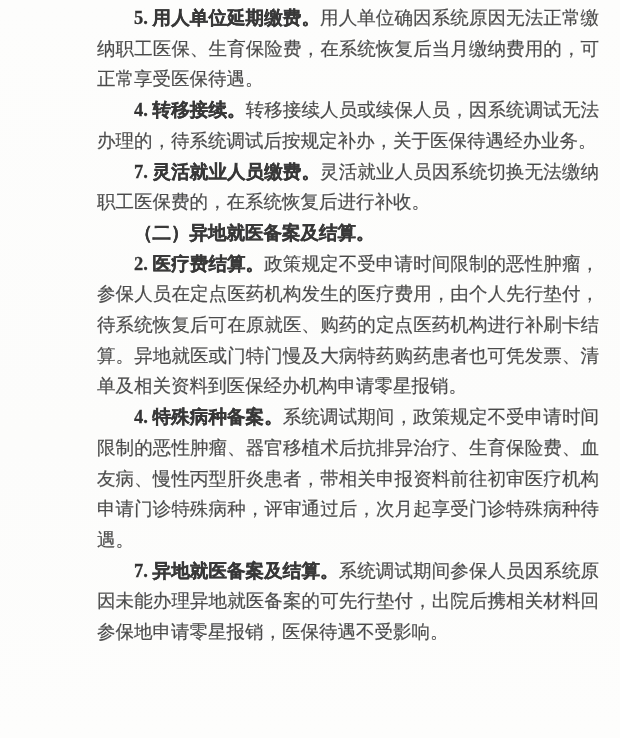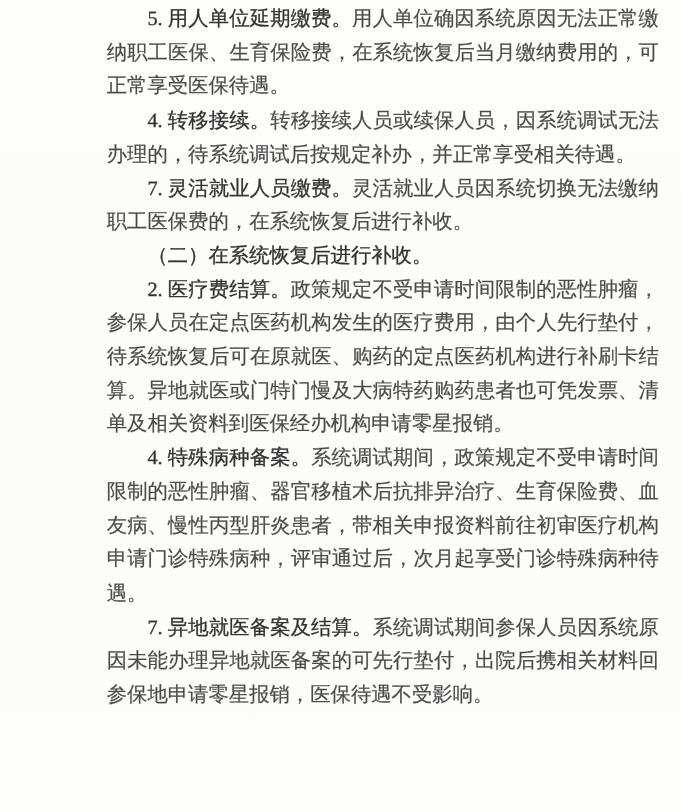--- a/index.html
+++ b/index.html
@@ -29,39 +29,39 @@
     font-family: "Liberation Serif", "DejaVu Serif", serif;
     font-size: 18.5px;
     line-height: 30.7px;
     color: #4a4a4a;
     text-align: justify;
     text-indent: 2em;
     word-break: break-all;
     -webkit-text-stroke: 0.2px #5a5a5a;
   }
   .para .lead {
-    font-weight: 400;
+    font-weight: 700;
     color: #323232;
     -webkit-text-stroke: 0.3px #3a3a3a;
   }
 </style>
 </head>
 <body>
 
 <div class="page">
   <div class="text-block">
 
     <p class="para"><span class="lead">5. 用人单位延期缴费。</span><span>用人单位确因系统原因无法正常缴纳职工医保、生育保险费，在系统恢复后当月缴纳费用的，可正常享受医保待遇。</span></p>
 
-    <p class="para"><span class="lead">4. 转移接续。</span><span>转移接续人员或续保人员，因系统调试无法办理的，待系统调试后按规定补办，并正常享受相关待遇。</span></p>
+    <p class="para"><span class="lead">4. 转移接续。</span><span>转移接续人员或续保人员，因系统调试无法办理的，待系统调试后按规定补办，关于医保待遇经办业务。</span></p>
 
     <p class="para"><span class="lead">7. 灵活就业人员缴费。</span><span>灵活就业人员因系统切换无法缴纳职工医保费的，在系统恢复后进行补收。</span></p>
 
 
-    <p class="para"><span class="lead">（二）在系统恢复后进行补收。</span><span></span></p>
+    <p class="para"><span class="lead">（二）异地就医备案及结算。</span><span></span></p>
 
     <p class="para"><span class="lead">2. 医疗费结算。</span><span>政策规定不受申请时间限制的恶性肿瘤，参保人员在定点医药机构发生的医疗费用，由个人先行垫付，待系统恢复后可在原就医、购药的定点医药机构进行补刷卡结算。异地就医或门特门慢及大病特药购药患者也可凭发票、清单及相关资料到医保经办机构申请零星报销。</span></p>
 
     <p class="para"><span class="lead">4. 特殊病种备案。</span><span>系统调试期间，政策规定不受申请时间限制的恶性肿瘤、器官移植术后抗排异治疗、生育保险费、血友病、慢性丙型肝炎患者，带相关申报资料前往初审医疗机构申请门诊特殊病种，评审通过后，次月起享受门诊特殊病种待遇。</span></p>
 
     <p class="para"><span class="lead">7. 异地就医备案及结算。</span><span>系统调试期间参保人员因系统原因未能办理异地就医备案的可先行垫付，出院后携相关材料回参保地申请零星报销，医保待遇不受影响。</span></p>
 
   </div>
 </div>
 

